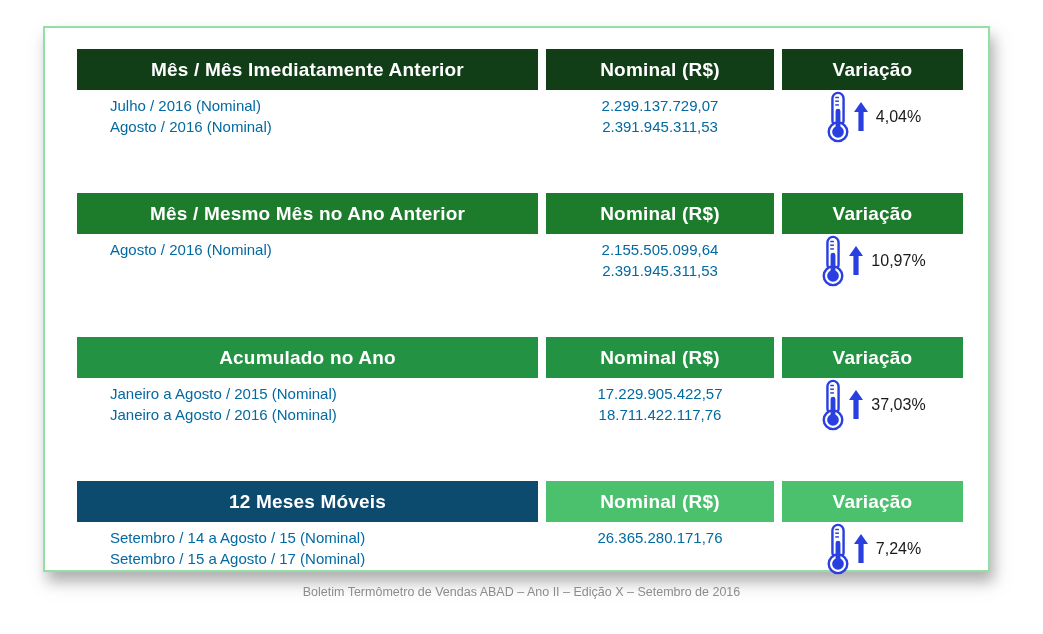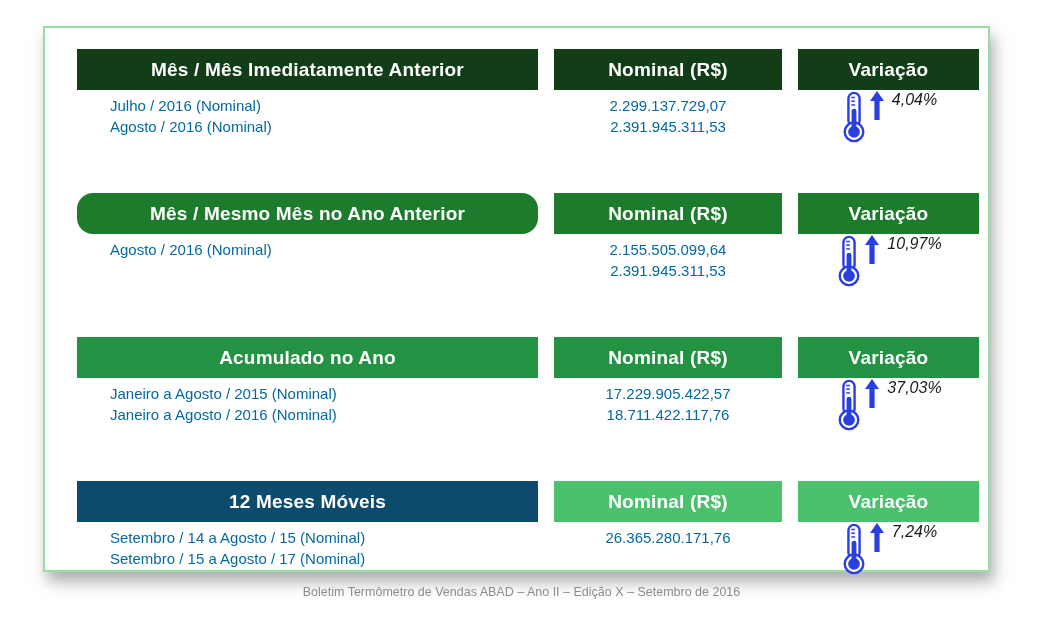--- a/index.html
+++ b/index.html
@@ -17,21 +17,21 @@
     box-sizing:border-box;
     background:#ffffff;
     border:2px solid #92e0a4;
     box-shadow:4px 10px 14px rgba(110,110,110,0.55);
     padding:21px 25px 0 32px;
   }
   .section{ margin-bottom:50px; }
   .grid{
     display:grid;
     grid-template-columns:461px 228px 181px;
-    column-gap:16px;
+    column-gap:8px;
   }
   .hdr-cell{
     height:41px;
     display:flex; align-items:center; justify-content:center;
     color:#ffffff;
     font-weight:bold;
     font-size:19px;
     letter-spacing:0.2px;
   }
   .body-row{ margin-top:5px; min-height:47px; }
@@ -42,24 +42,23 @@
     color:#0369a1;
   }
   .values{
     text-align:center;
     font-size:15px;
     line-height:21px;
     color:#0369a1;
   }
   .variation-cell{
     display:flex;
-    align-items:flex-start;
+    align-items:center;
     justify-content:center;
     margin-top:-4px;
-    font-style:italic;
   }
   .thermo{ display:block; }
   .arrow{ display:block; margin-left:2px; }
   .pct{
     font-size:16px;
     color:#1a1a1a;
     margin-left:8px;
     white-space:nowrap;
   }
   .footer{
@@ -104,21 +103,21 @@
         <svg class="arrow" width="14" height="30" viewBox="0 0 14 30">
           <path d="M7 0 L14 10 H9.6 V29 H4.4 V10 H0 Z" fill="#2a3fe0"></path>
         </svg>
         <span class="pct">4,04%</span>
       </div>
     </div>
   </section>
 
   <section class="section">
     <div class="grid">
-      <div class="hdr-cell" style="background-color: rgb(29, 124, 44); border-radius: 16px;">Mês / Mesmo Mês no Ano Anterior</div>
+      <div class="hdr-cell" style="background-color: rgb(29, 124, 44);">Mês / Mesmo Mês no Ano Anterior</div>
       <div class="hdr-cell" style="background-color: rgb(29, 124, 44);">Nominal (R$)</div>
       <div class="hdr-cell" style="background-color: rgb(29, 124, 44);">Variação</div>
     </div>
     <div class="grid body-row">
       <div class="labels">
         <div>Agosto / 2016 (Nominal)</div>
       </div>
       <div class="values">
         <div>2.155.505.099,64</div>
         <div>2.391.945.311,53</div>

